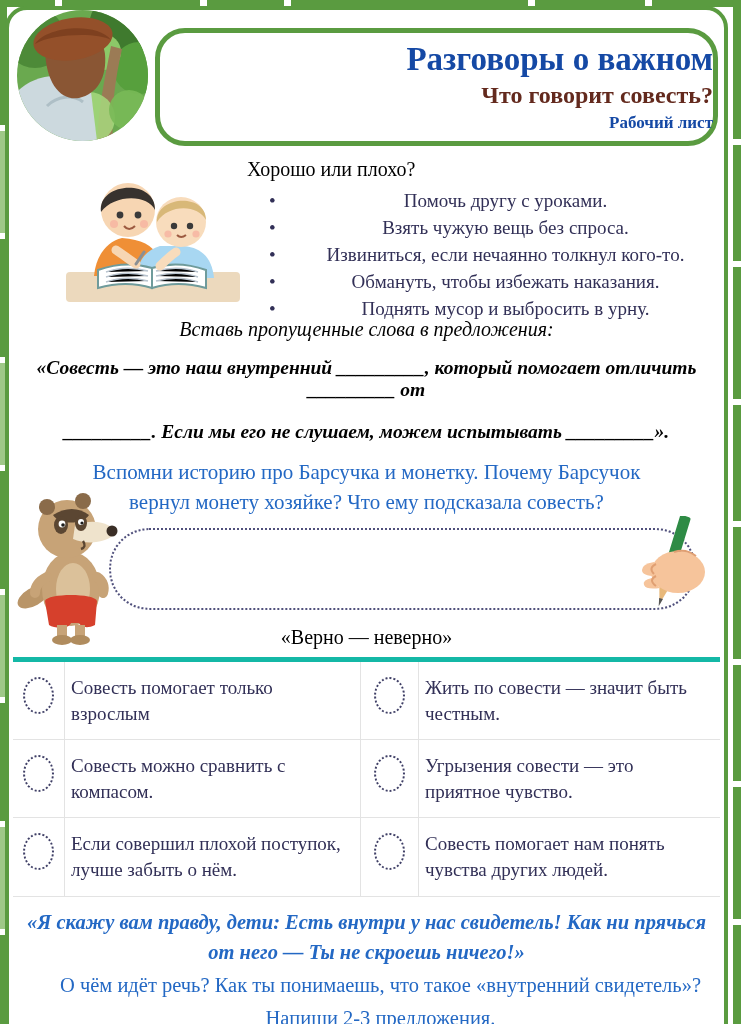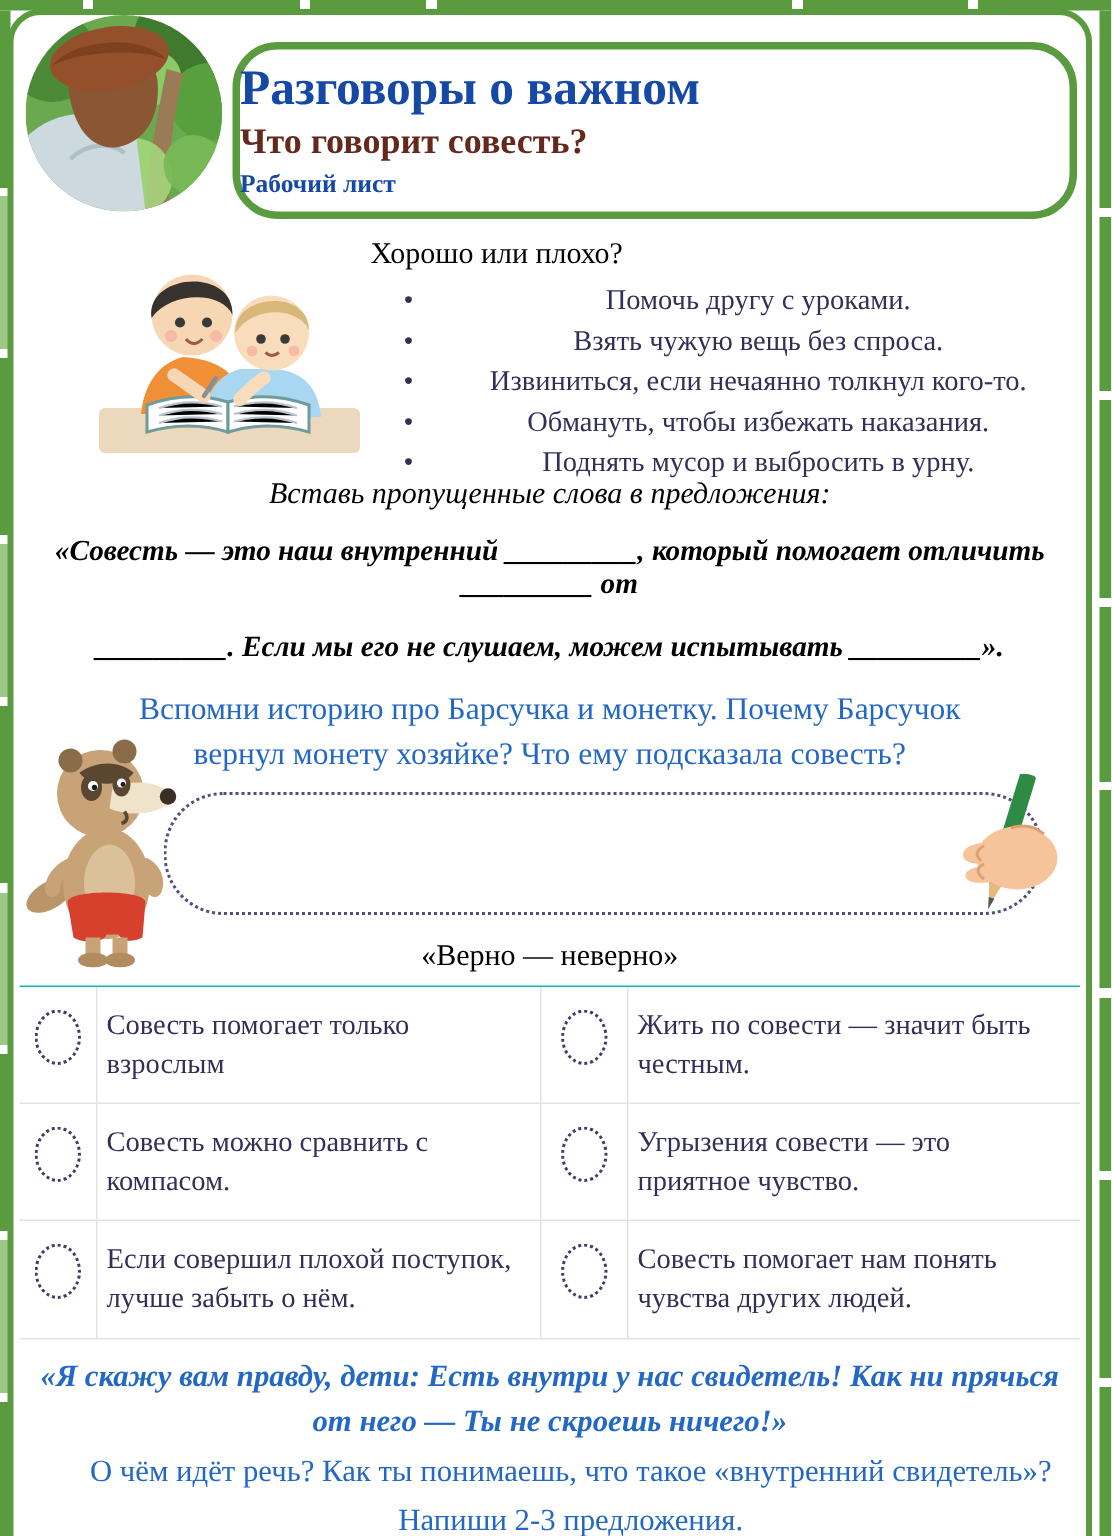--- a/index.html
+++ b/index.html
@@ -16,21 +16,21 @@
   .strip-right{top:7px;right:0;width:8px;height:1017px;
     background:repeating-linear-gradient(180deg,#5a9b40 0 132px,#fff 132px 138px,#5a9b40 138px 254px,#fff 254px 260px);}
 
   
   .card{position:absolute;left:5px;top:6px;width:723px;height:1060px;
     border:4px solid #5a9b40;border-radius:22px;background:#fff;z-index:2;box-sizing:border-box;}
 
   
   .header{position:relative;height:142px;}
   .title-box{position:absolute;left:146px;right:6px;top:18px;bottom:6px;
-    border:5px solid #5a9b40;border-radius:30px;text-align:left;
+    border:5px solid #5a9b40;border-radius:30px;text-align:right;
     display:flex;flex-direction:column;justify-content:center;gap:7px;background:#fff;}
   .title{color:#1549a5;font-size:33px;font-weight:bold;line-height:1;}
   .subtitle{color:#63291d;font-size:24px;font-weight:bold;line-height:1;}
   .sheet-label{color:#1549a5;font-size:17px;font-weight:bold;line-height:1;}
   .avatar{position:absolute;left:8px;top:0px;width:131px;height:131px;border-radius:50%;
     overflow:hidden;z-index:3;}
 
   
   .sec1{position:relative;height:152px;margin-top:4px;}
   .kids-img{position:absolute;left:55px;top:2px;width:178px;height:146px;}
@@ -50,21 +50,21 @@
   .sec3 .question{color:#2368c4;font-size:21px;text-align:center;line-height:1.45;
     max-width:610px;margin:0 auto;}
   .badger-img{position:absolute;left:8px;top:28px;width:108px;height:160px;z-index:3;}
   .answer-zone{position:relative;margin:10px 28px 0 100px;height:82px;}
   .answer-box{position:absolute;inset:0;border:2px dotted #50507c;border-radius:40px;background:#fff;}
   .hand-icon{position:absolute;right:-12px;top:-12px;width:74px;height:106px;z-index:4;}
 
   
   .sec4{margin-top:16px;}
   .sec4 .sec-heading{text-align:center;}
-  .tf-table{margin:8px 4px 5px 4px;border-top:1px solid #14b8a6;}
+  .tf-table{margin:8px 4px 5px 4px;border-top:5px solid #14b8a6;}
   .tf-row{display:grid;grid-template-columns:52px 296px 58px 1fr;border-bottom:1px solid #e3e3e3;}
   .cell{box-sizing:border-box;}
   .c-radio{border-right:1px solid #e3e3e3;display:flex;justify-content:center;padding-top:15px;}
   .c-text{padding:13px 12px 13px 6px;color:#323057;font-size:19px;line-height:1.35;}
   .c-text.mid{border-right:1px solid #e3e3e3;}
   .radio{width:27px;height:33px;border:2px dotted #3f3f66;border-radius:50%;background:#fff;}
 
   
   .sec5{margin-top:10px;text-align:center;}
   .quote{color:#2368c4;font-size:20.5px;font-weight:bold;font-style:italic;line-height:1.5;

